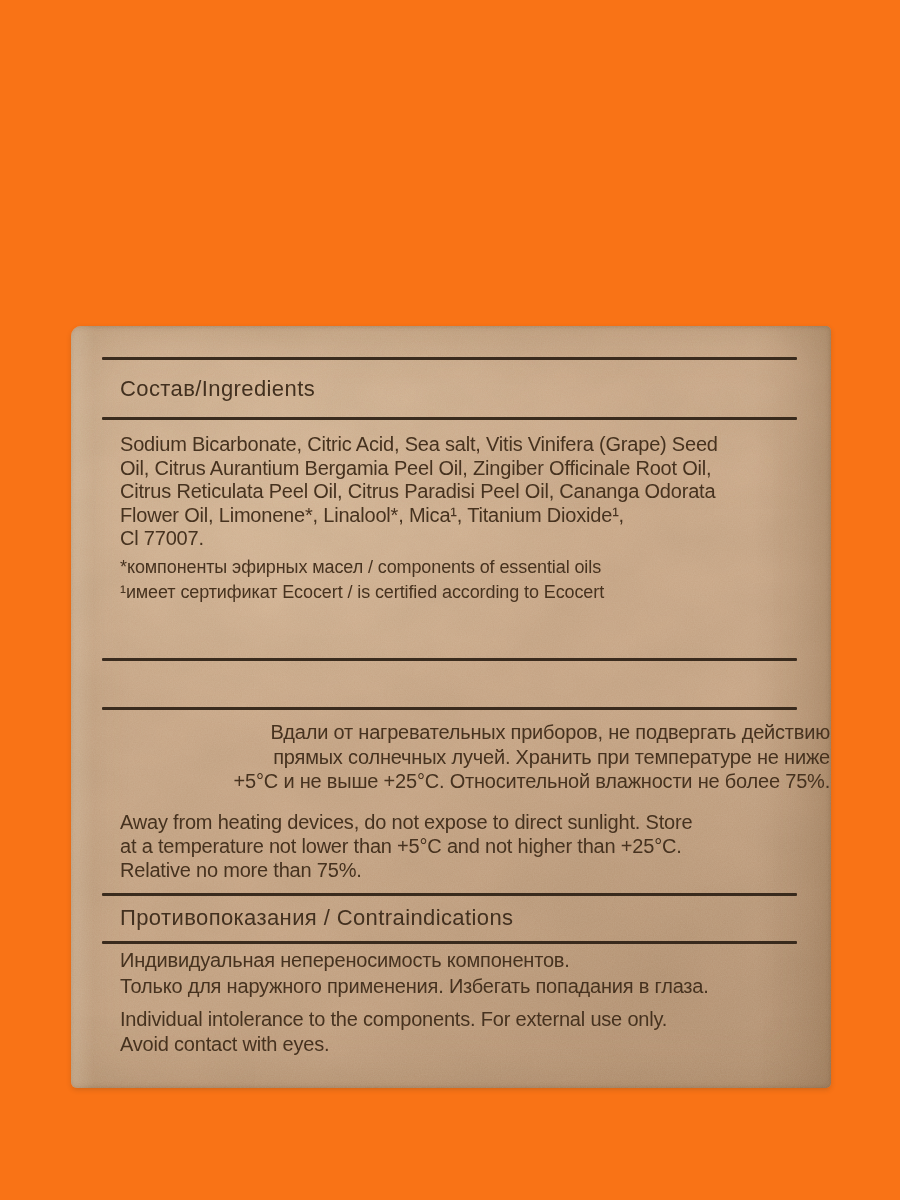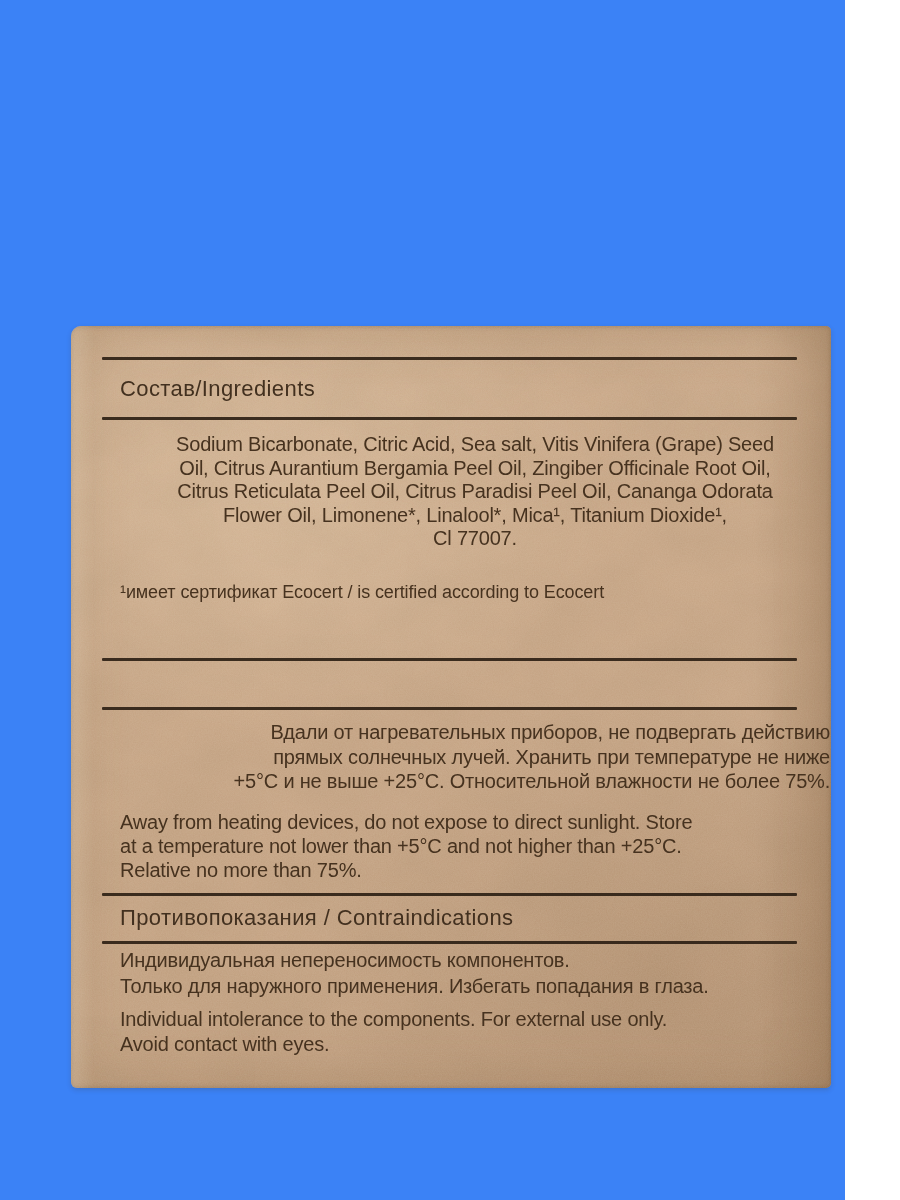--- a/index.html
+++ b/index.html
@@ -5,24 +5,23 @@
 <style>
   html, body { margin: 0; padding: 0; }
   body {
     width: 900px; height: 1200px;
     background: #ffffff;
     font-family: "Liberation Sans", "DejaVu Sans", sans-serif;
     -webkit-font-smoothing: antialiased;
   }
   .page {
     position: relative;
-    width: 825px; height: 1200px;
-    background: #3b82f6;
+    width: 900px; height: 1200px;
+    background: #f97316;
     overflow: hidden;
-    padding-left: 20px;
   }
   .label-box {
     position: absolute;
     left: 71px; top: 326px;
     width: 760px; height: 762px;
     border-radius: 10px 5px 5px 6px;
     background:
       radial-gradient(ellipse 60% 45% at 28% 22%, rgba(255,236,206,0.22), rgba(255,236,206,0) 70%),
       radial-gradient(ellipse 70% 55% at 78% 85%, rgba(104,70,38,0.14), rgba(104,70,38,0) 65%),
       linear-gradient(168deg, #cfae8e 0%, #c9a787 45%, #c4a282 78%, #bd9a7a 100%);
@@ -64,21 +63,21 @@
     color: #46321f;
     white-space: pre-line;
   }
   .footnote {
     position: absolute;
     left: 49px; width: 710px;
     font-size: 18px; line-height: 25px;
     letter-spacing: -0.1px;
     color: #46321f;
   }
-  .lh-ing { line-height: 23.5px; text-align: center; }
+  .lh-ing { line-height: 23.5px; }
   .lh-sru { line-height: 24.5px; text-align: right; }
   .lh-sen { line-height: 24px; }
   .lh-cru { line-height: 25.5px; }
   .lh-cen { line-height: 25px; }
 </style>
 </head>
 <body>
 
 <div class="page">
   <div class="label-box">
@@ -102,20 +101,21 @@
     <div class="rule" style="top:31px"></div>
     <div class="heading" style="top:50px">Состав/Ingredients</div>
     <div class="rule" style="top:91px"></div>
 
     <div class="para lh-ing" style="top:107px">Sodium Bicarbonate, Citric Acid, Sea salt, Vitis Vinifera (Grape) Seed
 Oil, Citrus Aurantium Bergamia Peel Oil, Zingiber Officinale Root Oil,
 Citrus Reticulata Peel Oil, Citrus Paradisi Peel Oil, Cananga Odorata
 Flower Oil, Limonene*, Linalool*, Mica¹, Titanium Dioxide¹,
 Cl 77007.</div>
 
+    <div class="footnote" style="top:229px">*компоненты эфирных масел / components of essential oils</div>
     <div class="footnote" style="top:254px">¹имеет сертификат Ecocert / is certified according to Ecocert</div>
 
     <div class="rule" style="top:332px"></div>
     <div class="rule" style="top:381px"></div>
 
     <div class="para lh-sru" style="top:394px">Вдали от нагревательных приборов, не подвергать действию
 прямых солнечных лучей. Хранить при температуре не ниже
 +5°C и не выше +25°C. Относительной влажности не более 75%.</div>
     <div class="para lh-sen" style="top:484px">Away from heating devices, do not expose to direct sunlight. Store
 at a temperature not lower than +5°C and not higher than +25°C.

